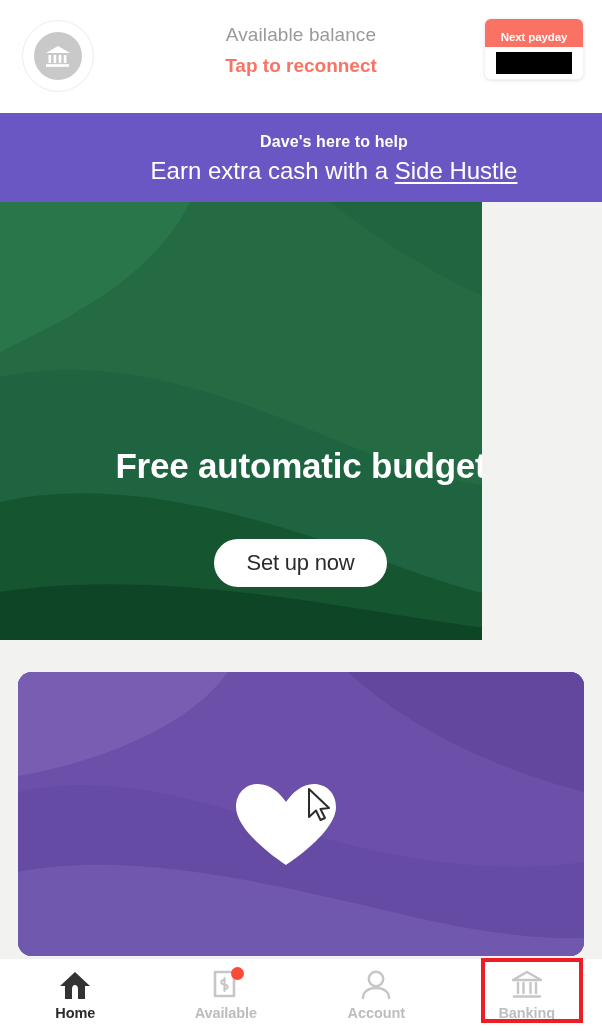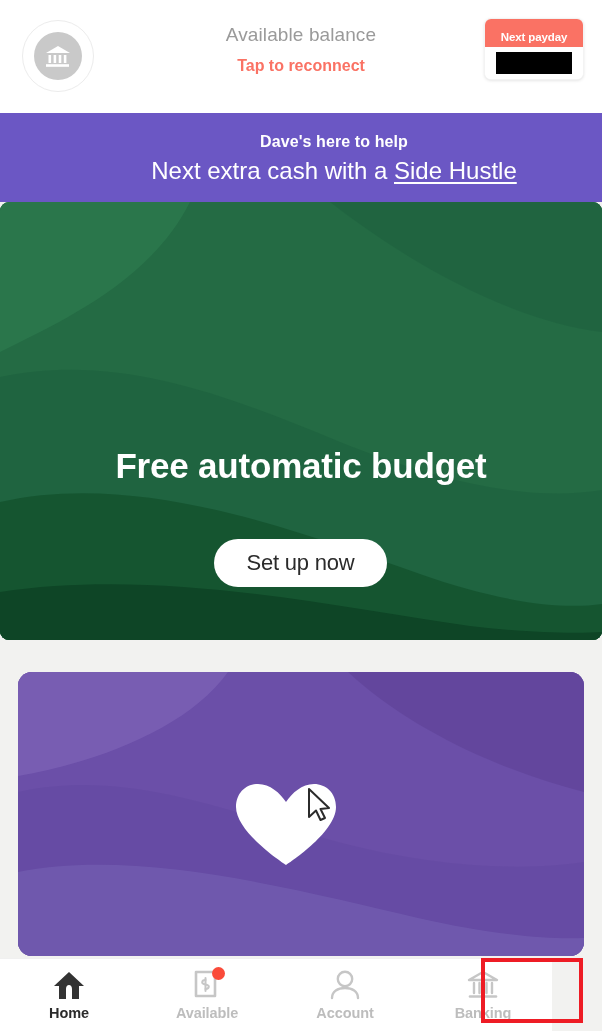--- a/index.html
+++ b/index.html
@@ -54,21 +54,21 @@
     width: 602px;
     text-align: center;
   }
   .balance-label {
     font-size: 19px;
     color: #9A9A9A;
     letter-spacing: 0.1px;
     line-height: 25px;
   }
   .balance-value {
-    font-size: 16px;
+    font-size: 19px;
     font-weight: bold;
     color: #FA7264;
     line-height: 32px;
     margin-top: 3px;
   }
   .payday-badge {
     position: absolute;
     right: 18px; top: 18px;
     width: 98px;
     background: #ffffff;
@@ -124,25 +124,24 @@
   }
   .promo-link {
     text-decoration: underline;
     text-underline-offset: 3px;
   }
 
   
   .green-card {
     position: absolute;
     left: 0; top: 202px;
-    width: 602px;
+    width: 482px;
     height: 438px;
     background: #246B44;
     overflow: hidden;
-    border-radius: 9px;
   }
   .green-card .waves { position: absolute; left: 0; top: 0; width: 602px; height: 438px; }
   .green-title {
     position: absolute;
     left: 0; top: 264px;
     width: 602px;
     text-align: center;
     color: #ffffff;
     font-size: 35px;
     font-weight: bold;
@@ -186,21 +185,21 @@
     position: absolute;
     left: 306px; top: 787px;
     width: 26px; height: 36px;
     pointer-events: none;
   }
 
   
   .tabbar {
     position: absolute;
     left: 0; bottom: 0;
-    width: 552px;
+    width: 602px;
     height: 72px;
     background: #ffffff;
     display: flex;
     border-top: 1px solid #F0F0F0;
   }
   .tab {
     flex: 1;
     display: flex;
     flex-direction: column;
     align-items: center;
@@ -262,21 +261,21 @@
       <div class="payday-title">Next payday</div>
       <div class="payday-value-wrap">
         <div class="payday-redacted"></div>
       </div>
     </div>
   </div>
 
   <div class="promo-banner">
     <div class="promo-kicker">Dave's here to help</div>
     <div class="promo-main">
-      <span>Next extra cash with a </span><span class="promo-link">Side Hustle</span>
+      <span>Earn extra cash with a </span><span class="promo-link">Side Hustle</span>
     </div>
   </div>
 
   <div class="green-card">
 
     <svg class="waves" viewBox="0 0 602 438" preserveAspectRatio="none">
       <rect x="0" y="0" width="602" height="438" fill="#246B44"></rect>
       <path d="M0,0 L190,0 C150,80 60,120 0,150 Z" fill="#2C7A4E" opacity="0.75"></path>
       <path d="M330,0 L602,0 L602,130 C520,120 420,70 330,0 Z" fill="#1F6340" opacity="0.8"></path>
       <path d="M0,175 C120,150 230,195 340,240 C440,280 530,300 602,288 L602,438 L0,438 Z" fill="#1E6340" opacity="0.85"></path>

